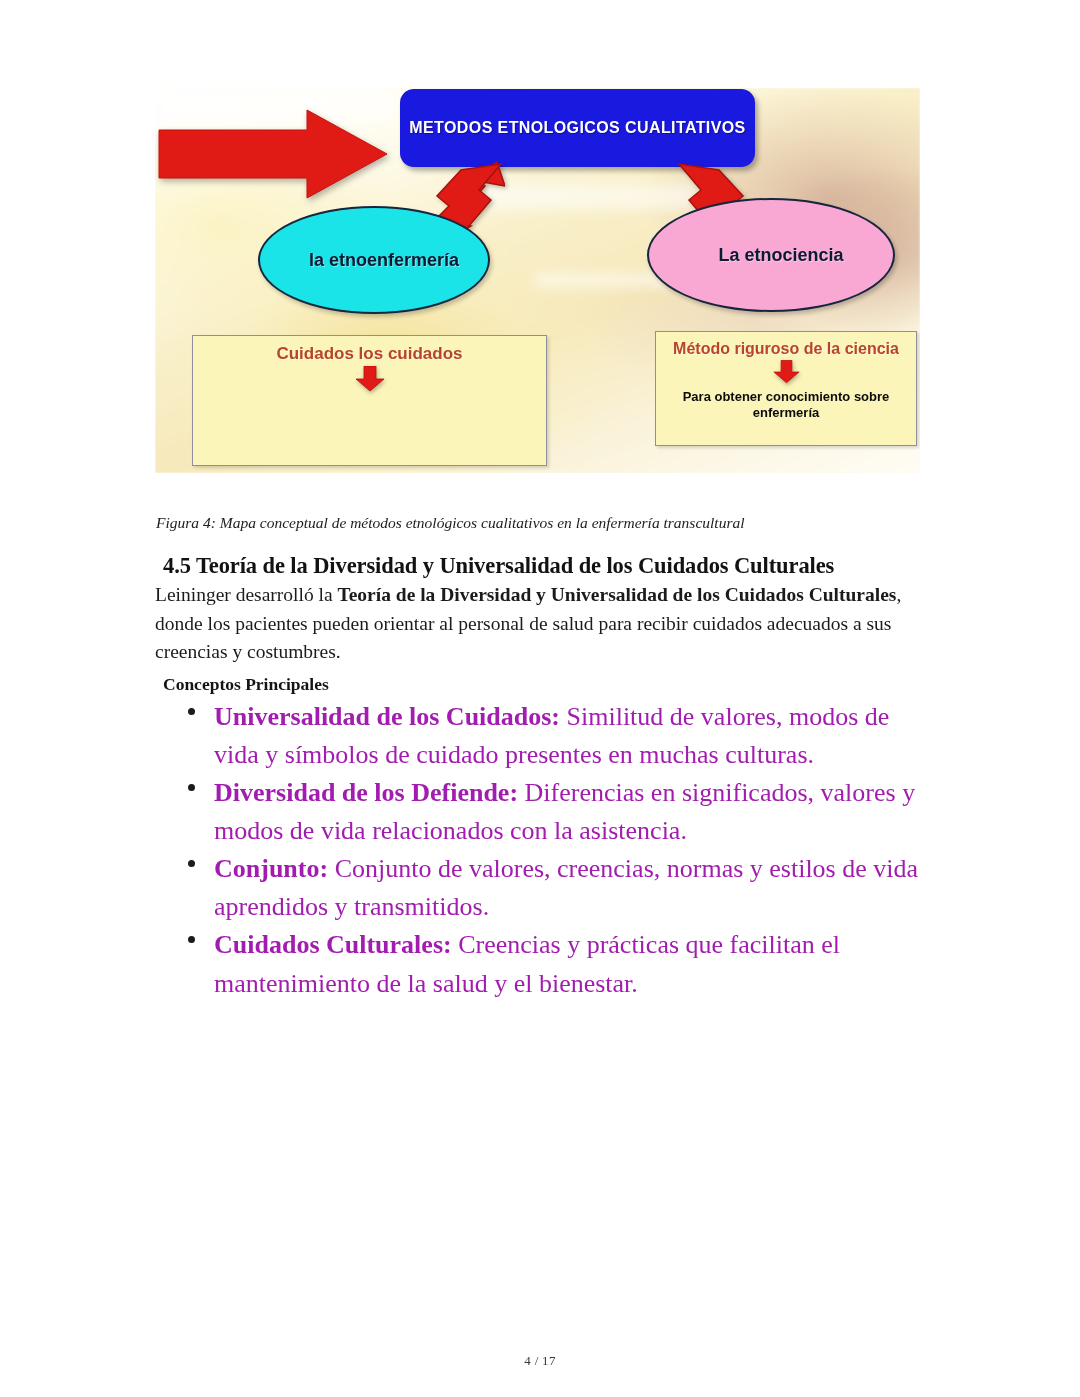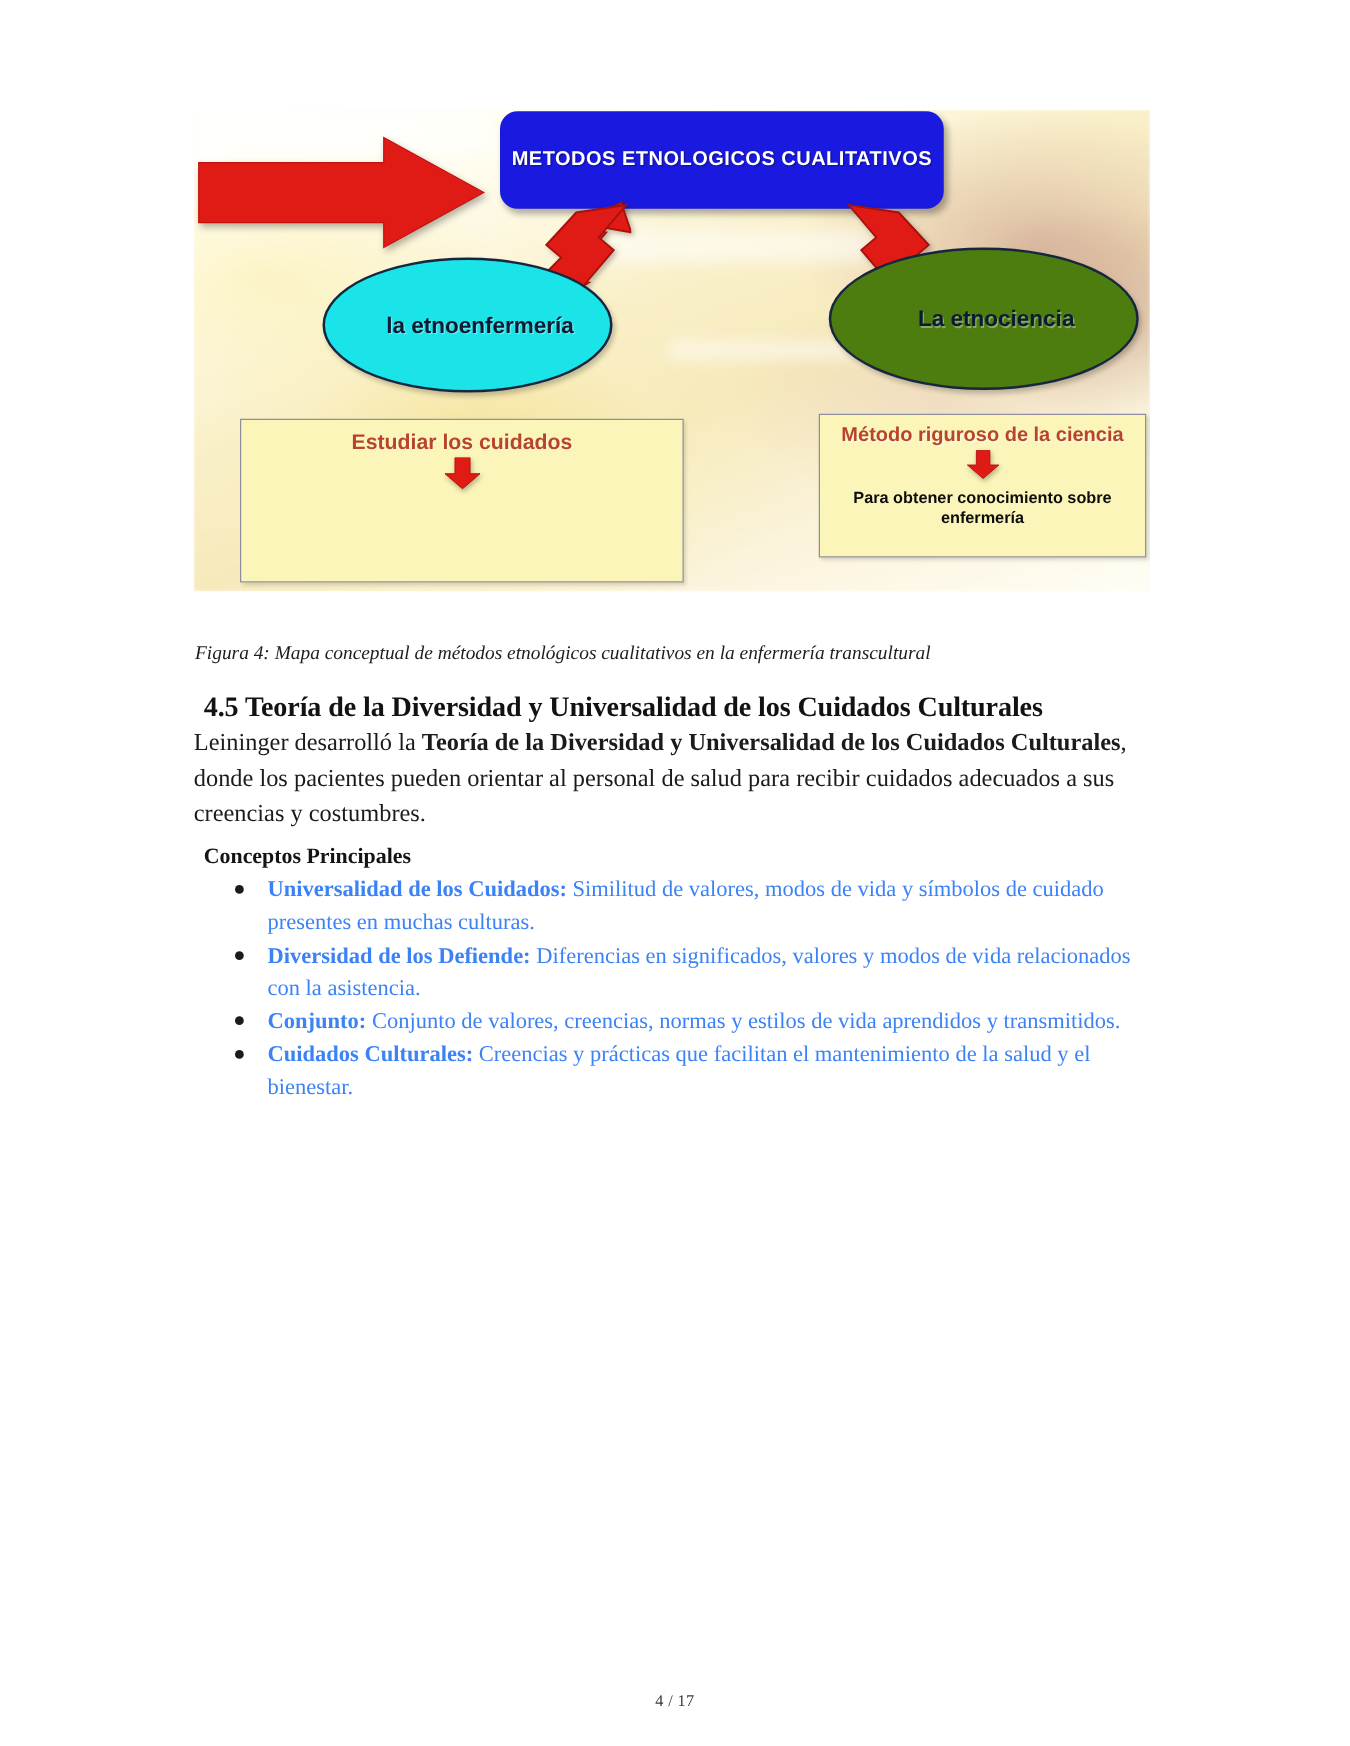--- a/index.html
+++ b/index.html
@@ -122,22 +122,22 @@
     font-size: 18px;
     text-align: center;
     text-shadow: 1px 1px 0 rgba(255,255,255,0.35);
     margin-left: 20px;
   }
   .mm-ell-l {
     left: 103px; top: 118px; width: 228px; height: 104px;
     background: #1ae4e8;
   }
   .mm-ell-r {
-    left: 508px; top: 110px; width: 244px; height: 110px;
-    background: #4d7c0f;
+    left: 492px; top: 110px; width: 244px; height: 110px;
+    background: #f9a8d4;
   }
 
   
   .mm-box {
     position: absolute;
     background: #fbf5b9;
     border: 1px solid #8f8f9f;
     box-shadow: 2px 2px 3px rgba(0,0,0,0.15);
     box-sizing: border-box;
     padding: 8px 10px 8px 10px;
@@ -215,23 +215,23 @@
   }
 
   .bullets {
     position: absolute;
     left: 178px;
     top: 698px;
     width: 750px;
     margin: 0;
     padding: 0;
     list-style: none;
-    font-size: 18px;
+    font-size: 26px;
     line-height: 1.465;
-    color: #3b82f6;
+    color: #a21caf;
   }
   .bullets li {
     position: relative;
     padding-left: 36px;
     margin-bottom: 0px;
   }
   .bullets li .dot {
     position: absolute;
     left: 10px;
     top: 10px;
@@ -288,21 +288,21 @@
     </div>
 
     <div class="mm-ellipse mm-ell-l">
       <span>la etnoenfermería</span>
     </div>
     <div class="mm-ellipse mm-ell-r">
       <span>La etnociencia</span>
     </div>
 
     <div class="mm-box mm-box-l">
-      <div class="hdr">Estudiar los cuidados</div>
+      <div class="hdr">Cuidados los cuidados</div>
       <svg class="mm-downarrow" viewBox="0 0 30 26" aria-hidden="true">
         <polygon points="9,0 21,0 21,13 29,13 15,25 1,13 9,13" fill="#e01b16" stroke="#b8100d" stroke-width="0.8"></polygon>
       </svg>
     </div>
 
     <div class="mm-box mm-box-r">
       <div class="hdr">Método riguroso de la ciencia</div>
       <svg class="mm-downarrow" viewBox="0 0 30 26" aria-hidden="true">
         <polygon points="9,0 21,0 21,13 29,13 15,25 1,13 9,13" fill="#e01b16" stroke="#b8100d" stroke-width="0.8"></polygon>
       </svg>

